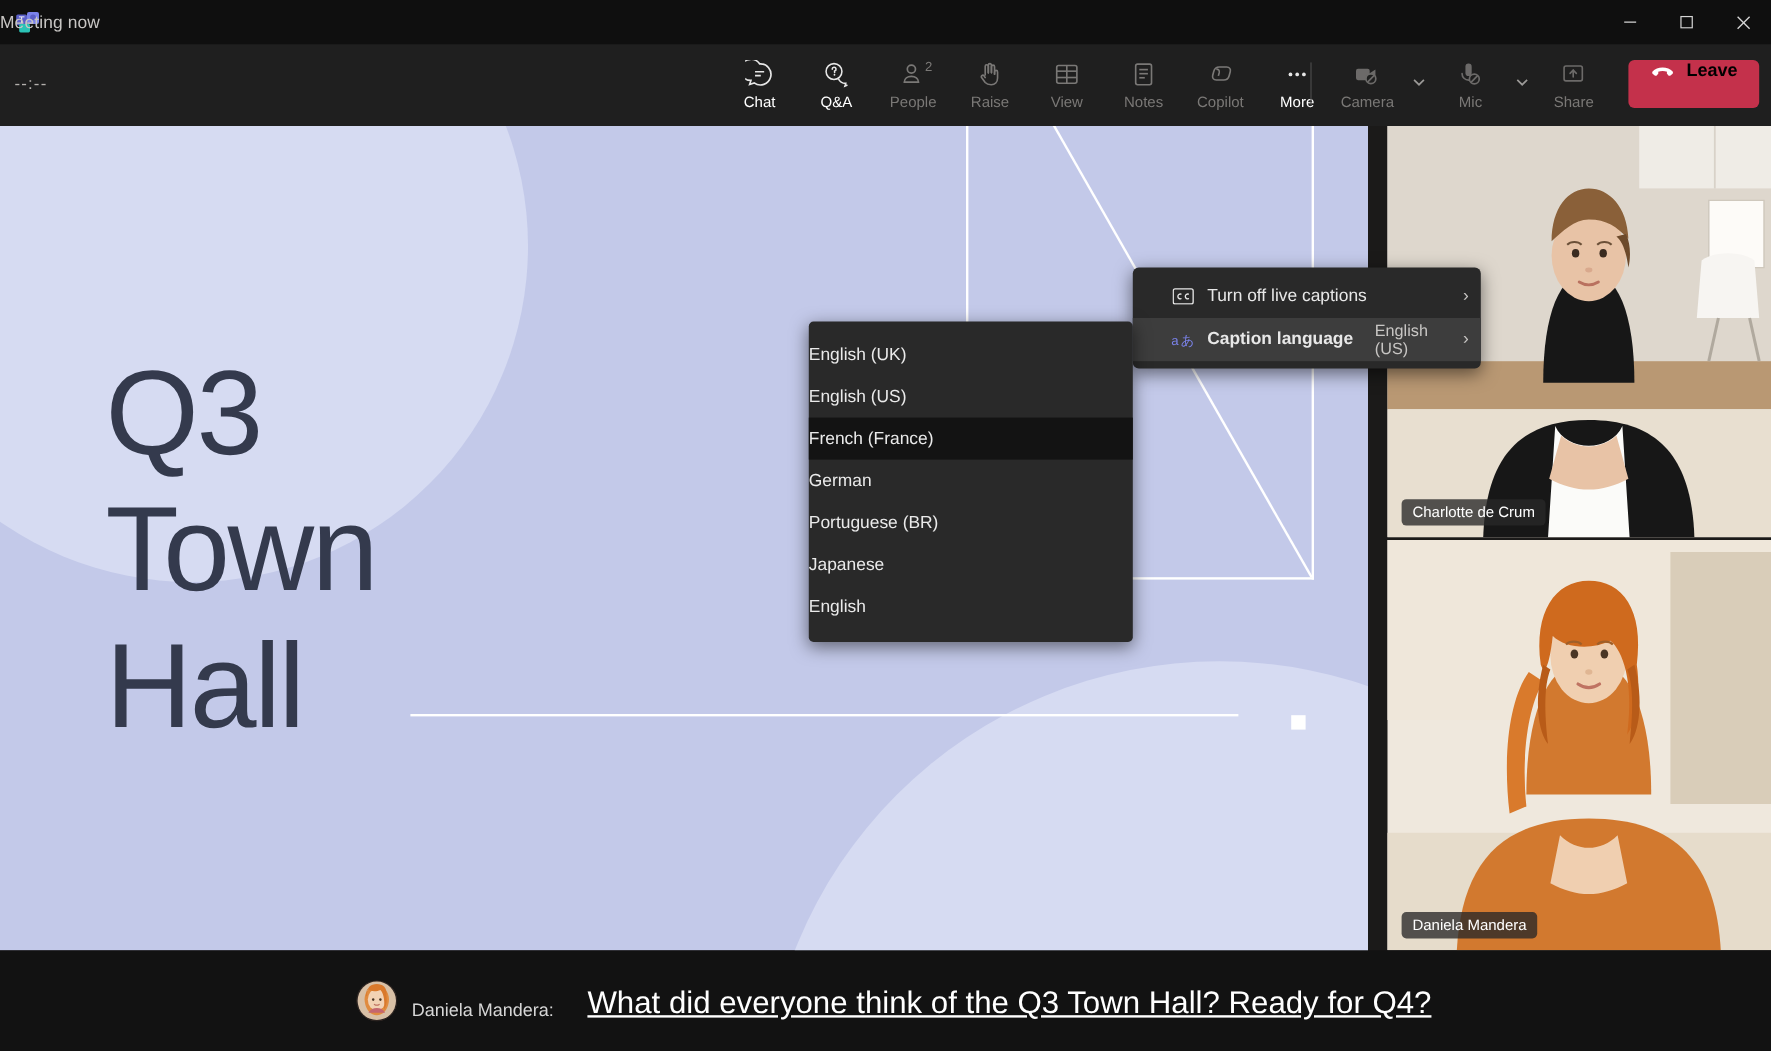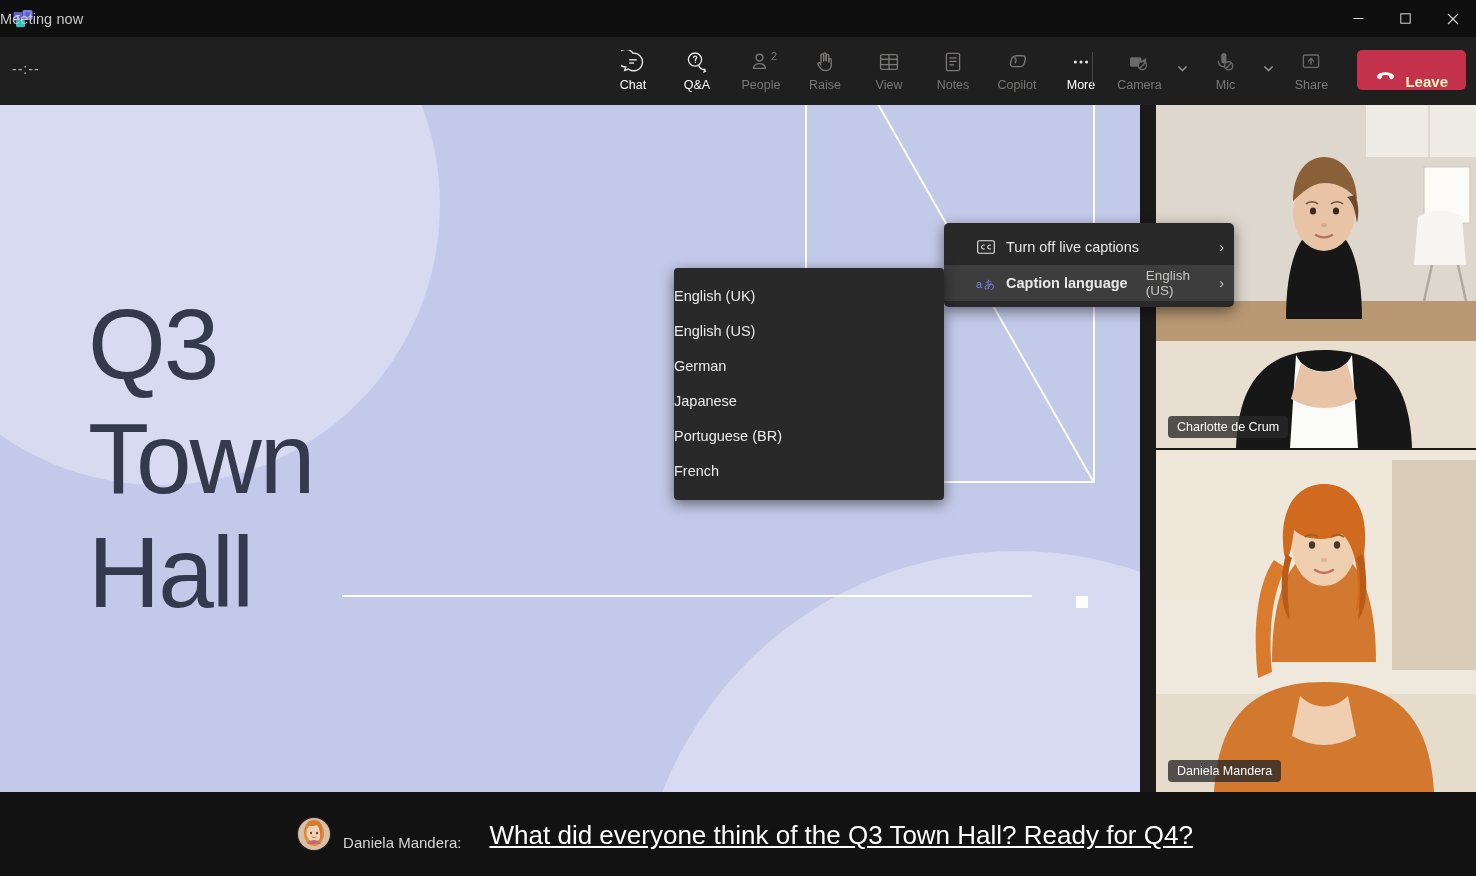--- a/index.html
+++ b/index.html
@@ -66,22 +66,22 @@
     width: 1px; height: 36px; background: #4a4a4a; margin: 11px 14px 0 10px;
   }
   .caret {
     width: 22px; height: 58px; display: flex; align-items: center; justify-content: center;
     color: #9b9997; cursor: pointer; padding-bottom: 4px;
   }
   .leavebtn {
     margin: 9px 0 0 14px;
     height: 40px; min-width: 108px; padding: 0 18px;
     background: #c4314b; border-radius: 5px;
-    display: flex; align-items: flex-end; justify-content: center; gap: 9px;
-    color: #fef9c3; font-size: 15px; font-weight: bold; cursor: pointer;
+    display: flex; align-items: flex-start; justify-content: center; gap: 9px;
+    color: #000000; font-size: 15px; font-weight: bold; cursor: pointer;
   }
 
   
   .stage { position: absolute; top: 105px; left: 0; width: 1476px; height: 687px; background: #1b1a19; }
 
   .slide {
     position: absolute; left: 0; top: 0; width: 1140px; height: 687px;
     background: #c3c9e9; overflow: hidden;
   }
   .circ-top {
@@ -470,31 +470,34 @@
       </div>
     </div>
 
     <div class="menu-langs">
       <div class="lrow">
         <span>English (UK)</span>
       </div>
       <div class="lrow">
         <span>English (US)</span>
       </div>
+      <div class="lrow active">
+        <span>French (France)</span>
+      </div>
       <div class="lrow">
         <span>German</span>
       </div>
       <div class="lrow">
+        <span>Portuguese (BR)</span>
+      </div>
+      <div class="lrow">
         <span>Japanese</span>
       </div>
       <div class="lrow">
-        <span>Portuguese (BR)</span>
-      </div>
-      <div class="lrow">
-        <span>French</span>
+        <span>English</span>
       </div>
     </div>
   </div>
 
   <div class="captionbar">
     <div class="cap-inner">
       <div class="cap-avatar">
         <svg width="34" height="34" viewBox="0 0 34 34">
           <circle cx="17" cy="17" r="17" fill="#2b2320"></circle>
           <circle cx="17" cy="17" r="16" fill="#d8c0a6"></circle>

